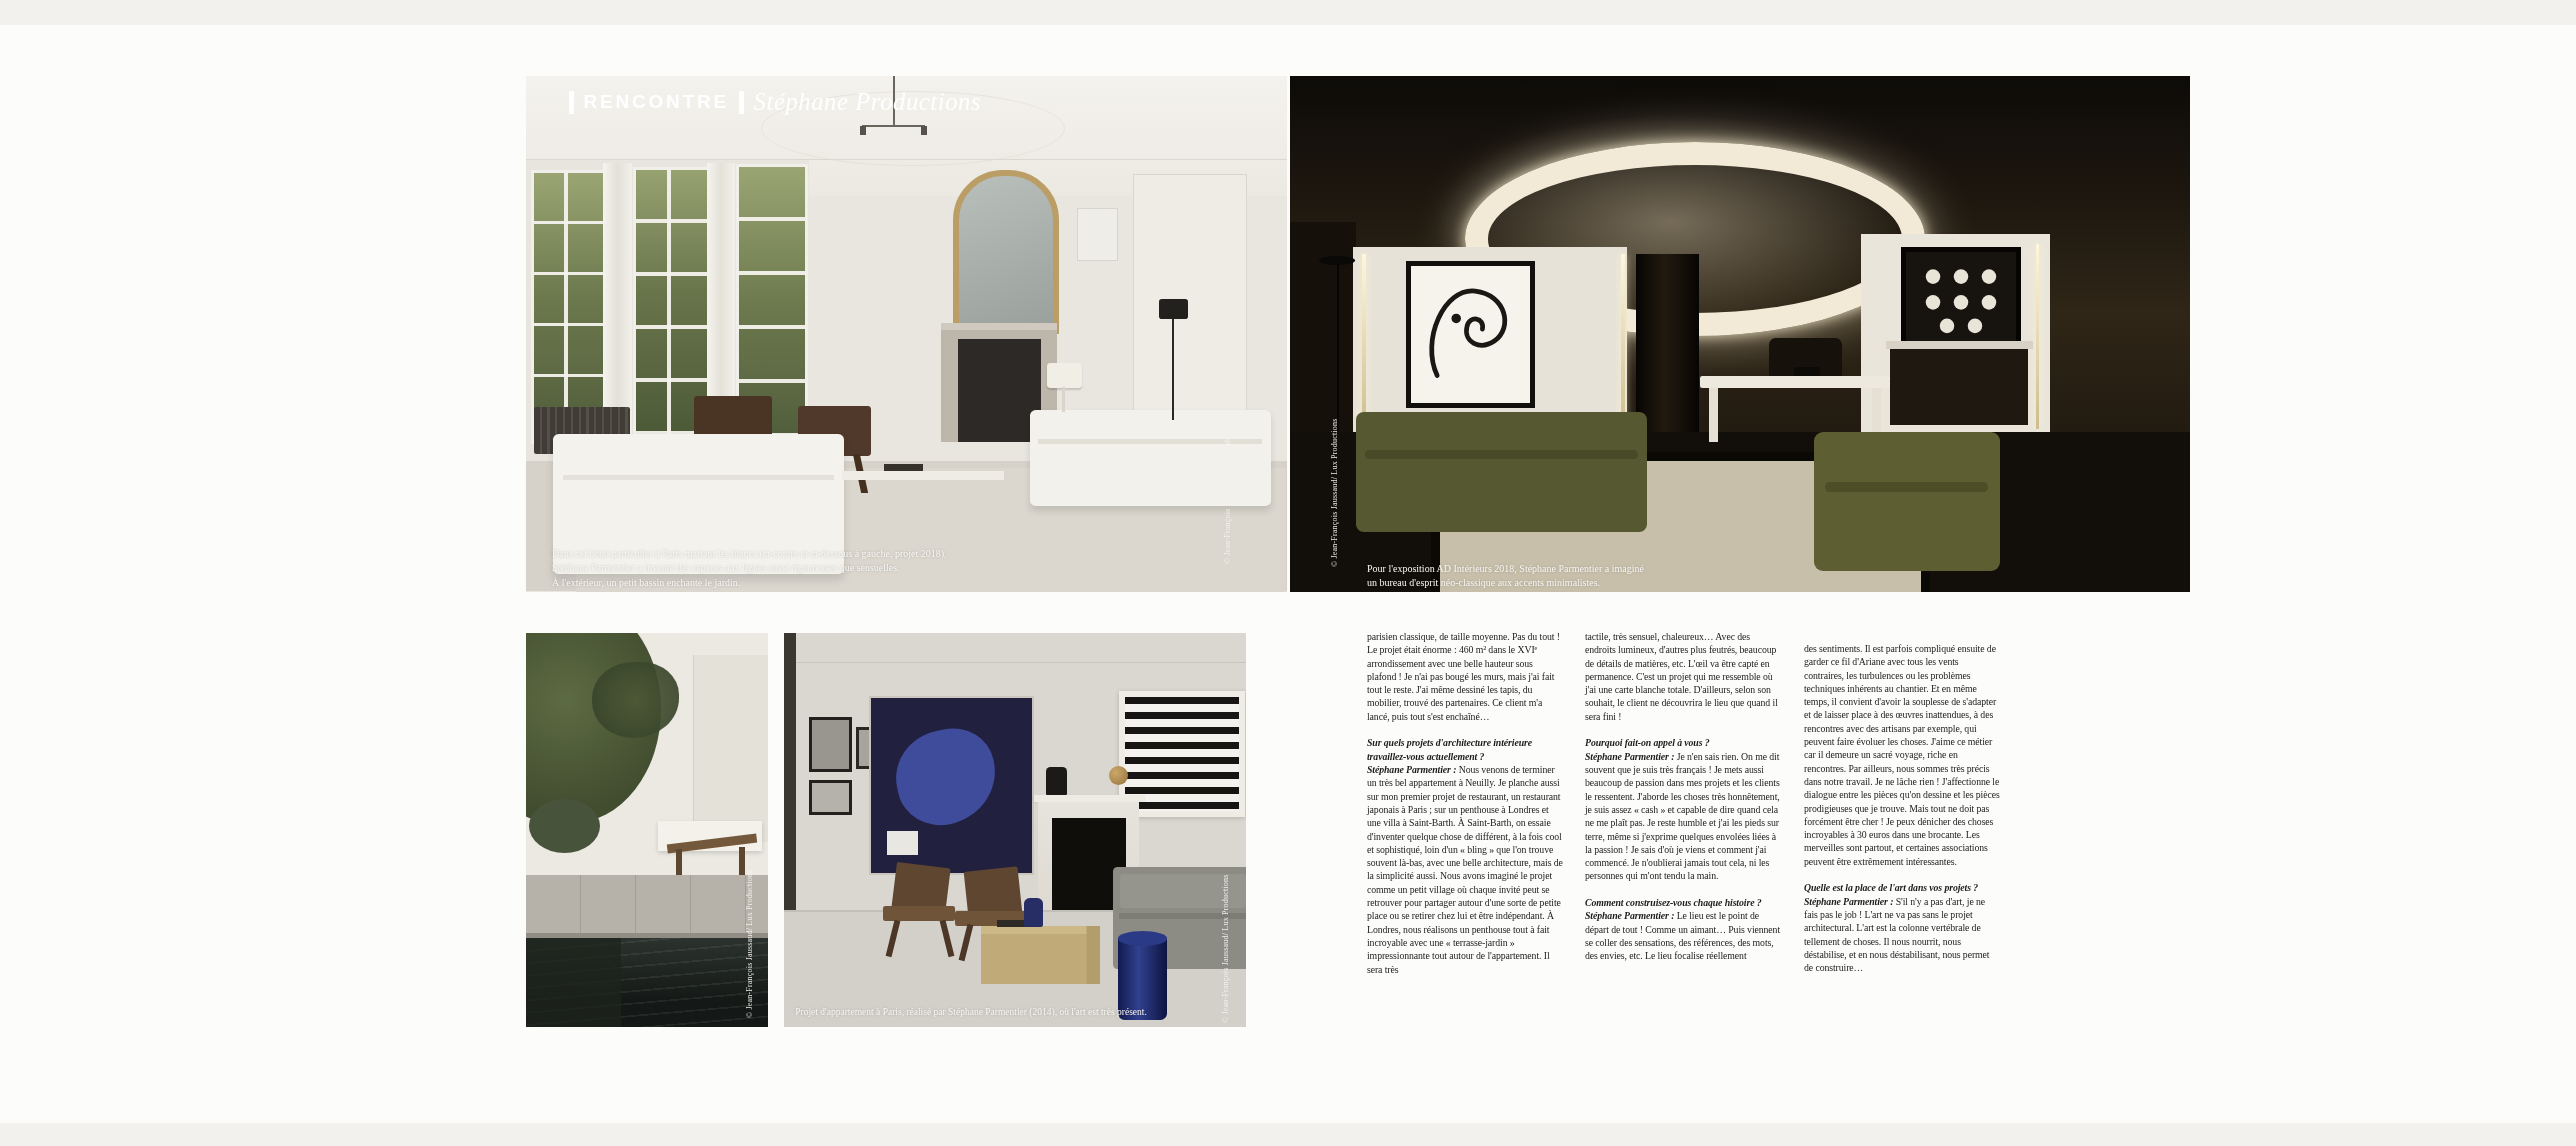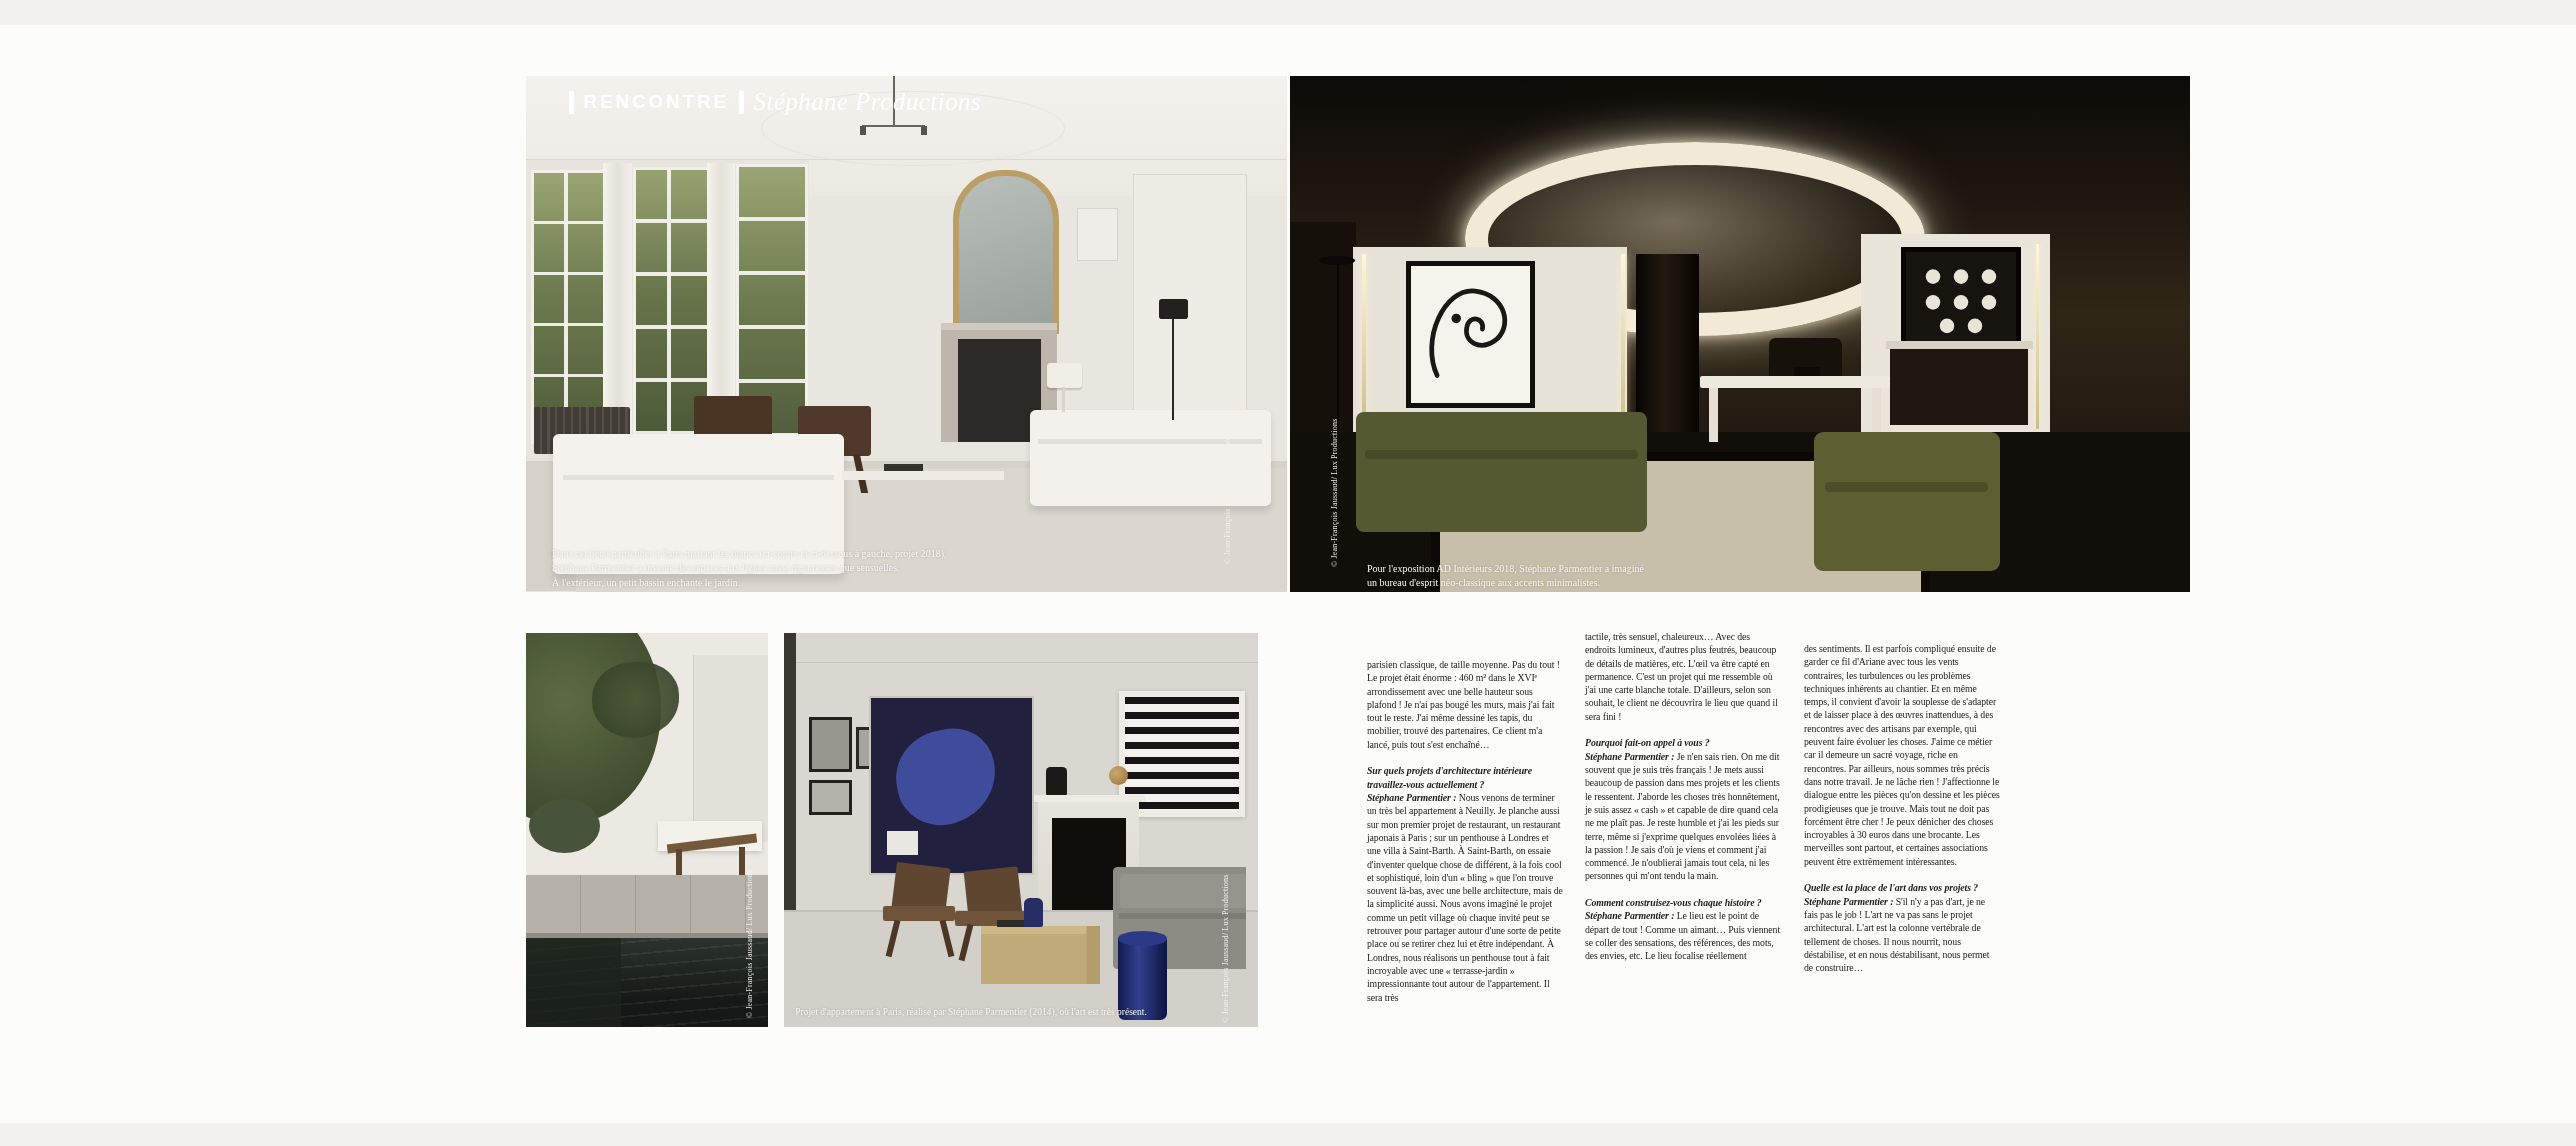--- a/index.html
+++ b/index.html
@@ -145,21 +145,21 @@
     <div class="ab" style="left:141px;top:206px;width:90px;height:9px;background:#74583c;transform:rotate(-7deg);"></div>
     <div class="ab" style="left:150px;top:216px;width:5.6px;height:27px;background:#5d4630;"></div>
     <div class="ab" style="left:213px;top:214px;width:5.6px;height:28px;background:#5d4630;"></div>
     <div class="ab" style="left:0;top:242px;width:100%;height:59px;background:repeating-linear-gradient(90deg,#b6b2a9 0 54px,#a29e95 54px 55px);"></div>
     <div class="ab" style="left:0;top:300px;width:100%;height:4.5px;background:#918d84;"></div>
     <div class="ab" style="left:0;top:305px;width:100%;height:90px;background:repeating-linear-gradient(175deg,rgba(215,228,215,.08) 0 1.7px,rgba(0,0,0,0) 1.7px 12.3px),linear-gradient(180deg,#2c332e,#141816 70%);"></div>
     <div class="ab" style="left:0;top:305px;width:95px;height:90px;background:#1d241c;opacity:.75;"></div>
     <div class="credit" style="left:228px;top:376px;">© Jean-François Jaussaud/ Lux Productions</div>
   </div>
 
-  <div class="photo" style="left:784px;top:633px;width:462px;height:394px;background:#dad7d0;padding-left:12px;">
+  <div class="photo" style="left:784px;top:633px;width:462px;height:394px;background:#dad7d0;">
     <div class="ab" style="left:0;top:29px;width:100%;height:1.1px;background:#c7c4bd;"></div>
     <div class="ab" style="left:0;top:0;width:12.3px;height:100%;background:#3a3731;"></div>
     <div class="ab" style="left:24.6px;top:84px;width:37px;height:49px;background:#999690;border:3.9px solid #23211d;"></div>
     <div class="ab" style="left:24.6px;top:147px;width:37px;height:29px;background:#b5b2ab;border:3.4px solid #23211d;"></div>
     <div class="ab" style="left:72px;top:94px;width:28px;height:36px;background:#a7a49d;border:3.4px solid #2a2823;"></div>
     <div class="ab" style="left:85px;top:63px;width:161px;height:175px;background:#21203f;border:2.8px solid #c9c5bc;overflow:hidden;">
       <div class="ab" style="left:24.6px;top:32px;width:100px;height:94px;background:#3f4c9b;border-radius:52% 44% 58% 46%;transform:rotate(-12deg);"></div>
       <div class="ab" style="left:15.7px;top:133px;width:31px;height:23.5px;background:#e9e7e1;"></div>
     </div>
     <div class="ab" style="left:335px;top:58px;width:114px;height:114px;background:repeating-linear-gradient(180deg,#16151 3 0 7.3px,#f3f2ee 7.3px 15px);background:repeating-linear-gradient(180deg,#161513 0 7.3px,#f3f2ee 7.3px 15px);border:6.7px solid #efece6;box-shadow:0 1.1px 4.5px rgba(0,0,0,.18);"></div>
@@ -185,21 +185,21 @@
     <div class="ab" style="left:335px;top:280px;width:127px;height:5.6px;background:#7e7d75;"></div>
     <div class="ab" style="left:197px;top:293px;width:119px;height:58px;background:linear-gradient(180deg,#cdb887 0 7.8px,#c0ab78 7.8px);box-shadow:inset -13.4px 0 0 #b39e6b;"></div>
     <div class="ab" style="left:213px;top:287px;width:34px;height:6.7px;background:#2e2b27;"></div>
     <div class="ab" style="left:240px;top:265px;width:19px;height:29px;background:#272e66;border-radius:5.6px 5.6px 2.2px 2.2px;"></div>
     <div class="ab" style="left:334px;top:298px;width:49px;height:14.6px;background:#2a3a86;border-radius:50%;z-index:2;"></div>
     <div class="ab" style="left:334px;top:305px;width:49px;height:82px;background:linear-gradient(90deg,#121a4e,#31418f 42%,#0d1440);border-radius:0 0 6.7px 6.7px;"></div>
     <div class="cap" style="left:11.2px;top:372px;font-size:9.5px;">Projet d'appartement à Paris, réalisé par Stéphane Parmentier (2014), où l'art est très présent.</div>
     <div class="credit" style="left:446px;top:381px;">© Jean-François Jaussaud/ Lux Productions</div>
   </div>
 
-  <div class="col" style="left:1367px;margin-top:28px;">
+  <div class="col" style="left:1367px;">
       <p class="blk body">parisien classique, de taille moyenne. Pas du tout&nbsp;! Le projet était énorme&nbsp;: 460 m² dans le XVIᵉ arrondissement avec une belle hauteur sous plafond&nbsp;! Je n'ai pas bougé les murs, mais j'ai fait tout le reste. J'ai même dessiné les tapis, du mobilier, trouvé des partenaires. Ce client m'a lancé, puis tout s'est enchaîné…</p>
       <p class="blk question">Sur quels projets d'architecture intérieure travaillez-vous actuellement&nbsp;?</p>
       <p class="blk answer"><span class="lead">Stéphane Parmentier&nbsp;: </span>Nous venons de terminer un très bel appartement à Neuilly. Je planche aussi sur mon premier projet de restaurant, un restaurant japonais à Paris&nbsp;; sur un penthouse à Londres et une villa à Saint-Barth. À Saint-Barth, on essaie d'inventer quelque chose de différent, à la fois cool et sophistiqué, loin d'un «&nbsp;bling&nbsp;» que l'on trouve souvent là-bas, avec une belle architecture, mais de la simplicité aussi. Nous avons imaginé le projet comme un petit village où chaque invité peut se retrouver pour partager autour d'une sorte de petite place ou se retirer chez lui et être indépendant. À Londres, nous réalisons un penthouse tout à fait incroyable avec une «&nbsp;terrasse-jardin&nbsp;» impressionnante tout autour de l'appartement. Il sera très</p>
     </div>
   <div class="col" style="left:1585px;">
       <p class="blk body">tactile, très sensuel, chaleureux… Avec des endroits lumineux, d'autres plus feutrés, beaucoup de détails de matières, etc. L'œil va être capté en permanence. C'est un projet qui me ressemble où j'ai une carte blanche totale. D'ailleurs, selon son souhait, le client ne découvrira le lieu que quand il sera fini&nbsp;!</p>
       <p class="blk question">Pourquoi fait-on appel à vous&nbsp;?</p>
       <p class="blk answer"><span class="lead">Stéphane Parmentier&nbsp;: </span>Je n'en sais rien. On me dit souvent que je suis très français&nbsp;! Je mets aussi beaucoup de passion dans mes projets et les clients le ressentent. J'aborde les choses très honnêtement, je suis assez «&nbsp;cash&nbsp;» et capable de dire quand cela ne me plaît pas. Je reste humble et j'ai les pieds sur terre, même si j'exprime quelques envolées liées à la passion&nbsp;! Je sais d'où je viens et comment j'ai commencé. Je n'oublierai jamais tout cela, ni les personnes qui m'ont tendu la main.</p>
       <p class="blk question">Comment construisez-vous chaque histoire&nbsp;?</p>
       <p class="blk answer"><span class="lead">Stéphane Parmentier&nbsp;: </span>Le lieu est le point de départ de tout&nbsp;! Comme un aimant… Puis viennent se coller des sensations, des références, des mots, des envies, etc. Le lieu focalise réellement</p>

